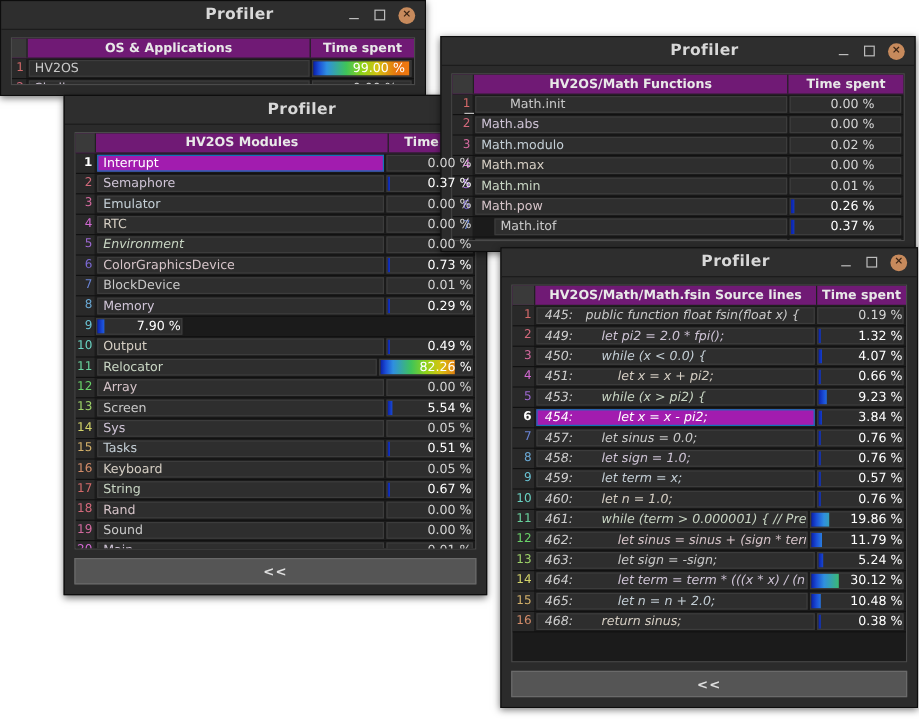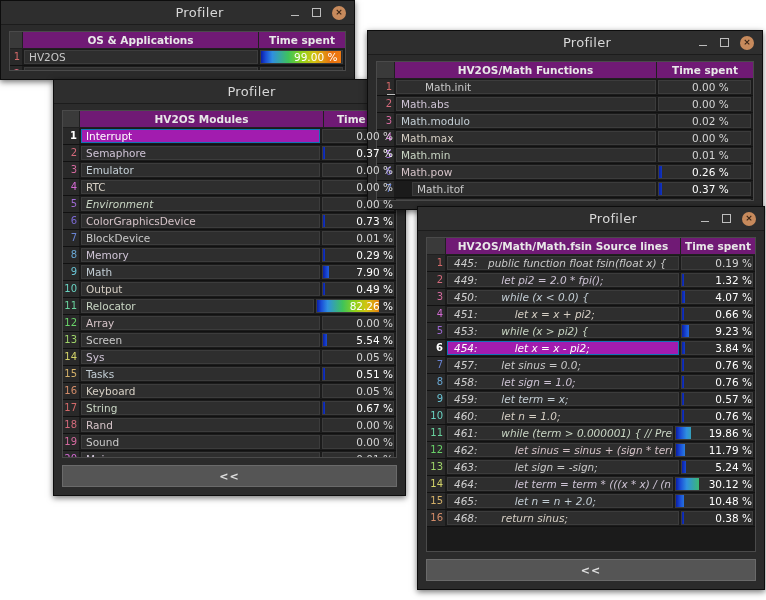--- a/index.html
+++ b/index.html
@@ -32,21 +32,21 @@
     position:relative;
     user-select:none;
   }
   .title{
     position:absolute;
     left:0;right:0;
     text-align:center;
     font-size:13px;
     color:#d8d8d8;
     letter-spacing:.3px;
-    font-weight:400;
+    font-weight:700;
     margin-left:44px;
   }
   .wbtns{
     margin-left:auto;
     display:flex;
     align-items:center;
     gap:9px;
     padding-right:8px;
     position:relative;
     z-index:2;
@@ -364,23 +364,20 @@
             </div>
             <div class="ctimewrap">
               <div class="ctime hasbar">
                 <div class="bar" style="width: 3%; background-size: 3333.33% 100%;"></div>
                 <div class="ctxt">0.29 %</div>
               </div>
             </div>
           </div>
           <div class="row">
             <div class="cnum" style="color: rgb(105, 194, 211);">9</div>
-            <div class="clabelwrap">
-              <div class="clabel" style="color: rgb(196, 207, 214);">Math</div>
-            </div>
             <div class="ctimewrap">
               <div class="ctime hasbar">
                 <div class="bar" style="width: 7.9%; background-size: 1265.82% 100%;"></div>
                 <div class="ctxt">7.90 %</div>
               </div>
             </div>
           </div>
           <div class="row">
             <div class="cnum" style="color: rgb(105, 211, 194);">10</div>
             <div class="clabelwrap">

